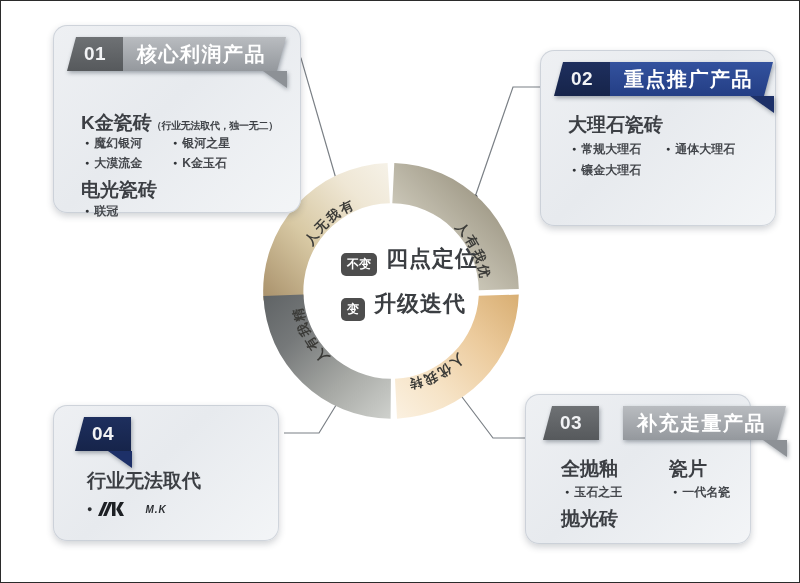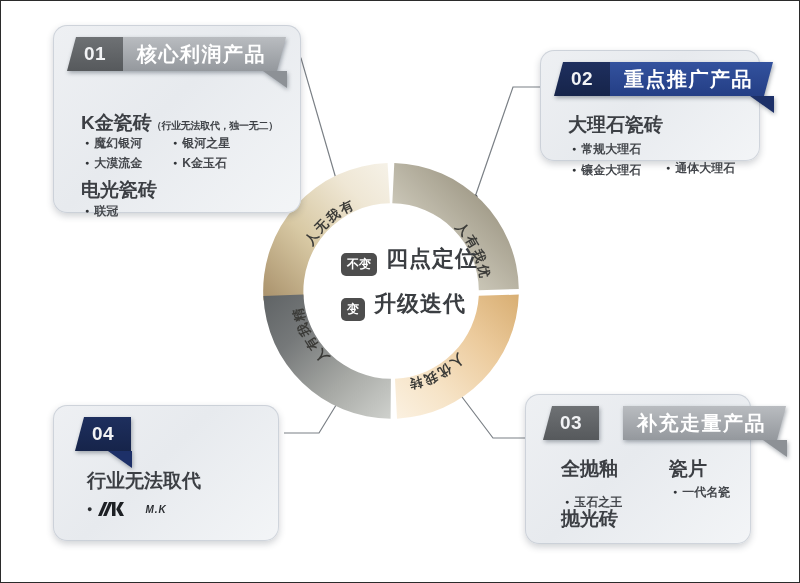--- a/index.html
+++ b/index.html
@@ -242,42 +242,42 @@
     </div>
     <div class="bl" style="left:32px;top:110px;">魔幻银河</div>
     <div class="bl" style="left:120px;top:110px;">银河之星</div>
     <div class="bl" style="left:32px;top:130px;">大漠流金</div>
     <div class="bl" style="left:120px;top:130px;">K金玉石</div>
 
     <div class="ttl" style="left:28px;top:152px;">电光瓷砖</div>
     <div class="bl" style="left:32px;top:178px;">联冠</div>
   </div>
 
-  <div class="card" style="left:539px;top:49px;width:220px;height:111px;">
+  <div class="card" style="left:539px;top:49px;width:220px;height:176px;padding-left:16px;">
     <div class="banner theme-blue" style="left:14px;top:12px;">
       <div class="num">02</div>
       <div class="lbl">重点推广产品</div>
       <span class="fold"></span>
     </div>
 
     <div class="ttl" style="left:28px;top:62px;">大理石瓷砖</div>
     <div class="bl" style="left:32px;top:91px;">常规大理石</div>
-    <div class="bl" style="left:126px;top:91px;margin-top:19px;">通体大理石</div>
+    <div class="bl" style="left:126px;top:91px;">通体大理石</div>
     <div class="bl" style="left:32px;top:112px;">镶金大理石</div>
   </div>
 
   <div class="card" style="left:524px;top:393px;width:226px;height:150px;">
     <div class="banner theme-gray" style="left:18px;top:12px;gap:24px;">
       <div class="num">03</div>
       <div class="lbl">补充走量产品</div>
       <span class="fold"></span>
     </div>
 
     <div class="ttl" style="left:36px;top:62px;">全抛釉</div>
-    <div class="bl" style="left:40px;top:100px;">玉石之王</div>
+    <div class="bl" style="left:40px;top:90px;">玉石之王</div>
 
     <div class="ttl" style="left:144px;top:62px;">瓷片</div>
     <div class="bl" style="left:148px;top:90px;">一代名瓷</div>
 
     <div class="ttl" style="left:36px;top:112px;">抛光砖</div>
   </div>
 
   <div class="card" style="left:52px;top:404px;width:226px;height:136px;">
     <div class="banner theme-blue" style="left:22px;top:12px;">
       <div class="num">04</div>

